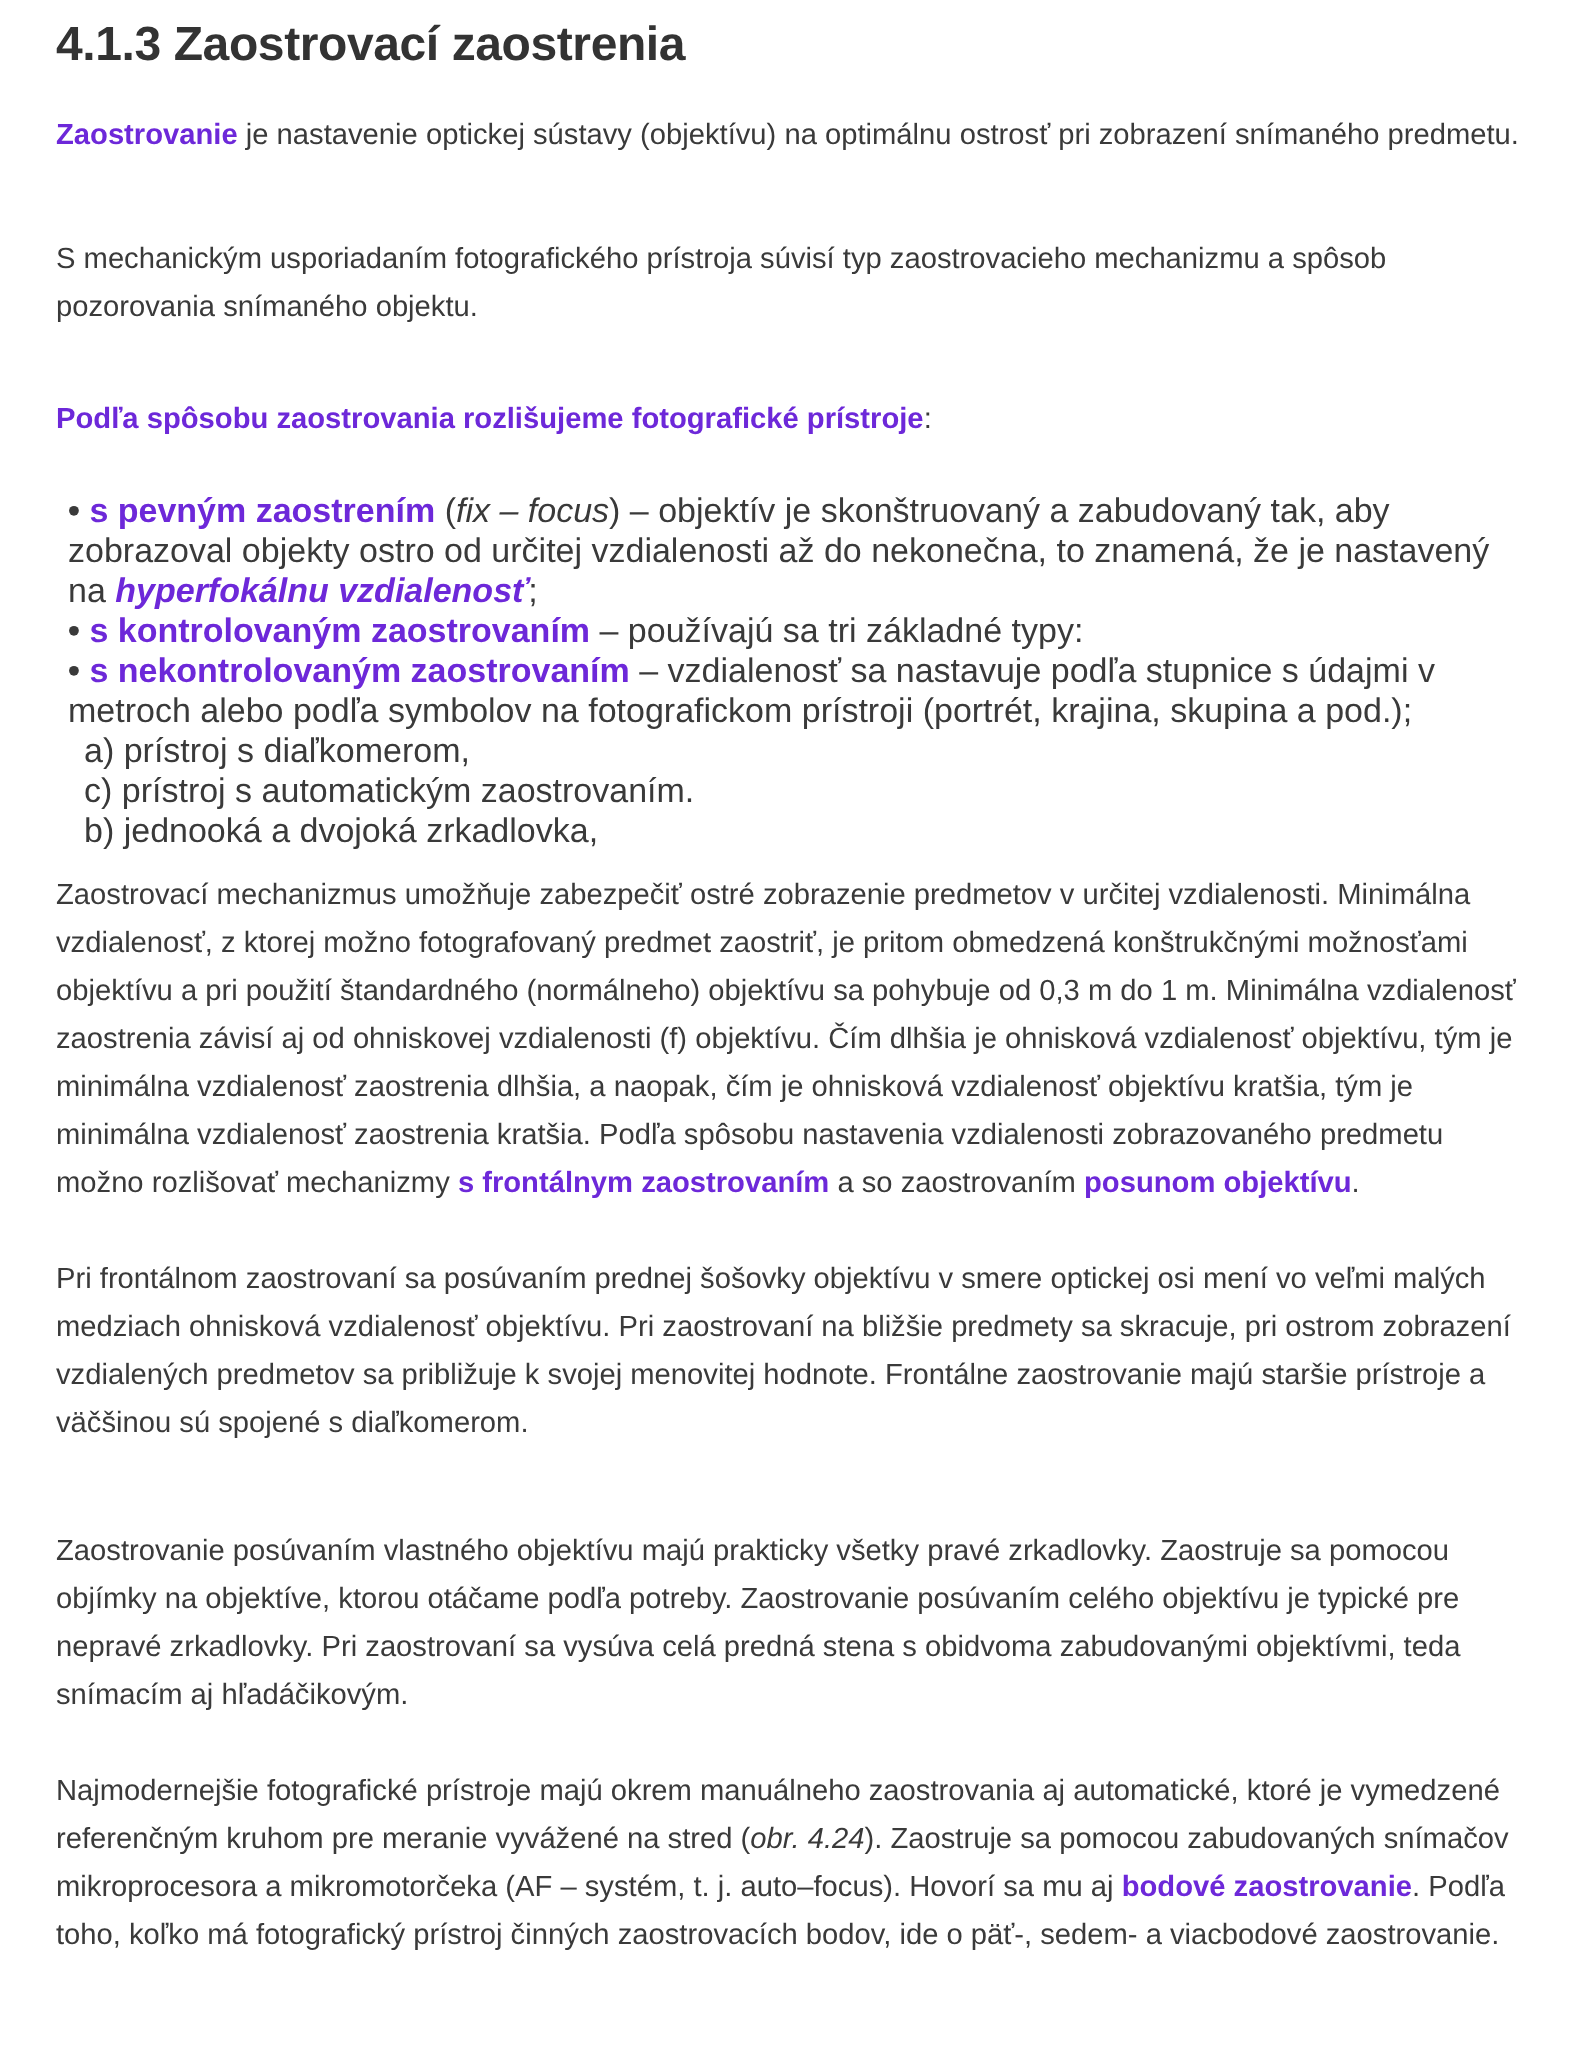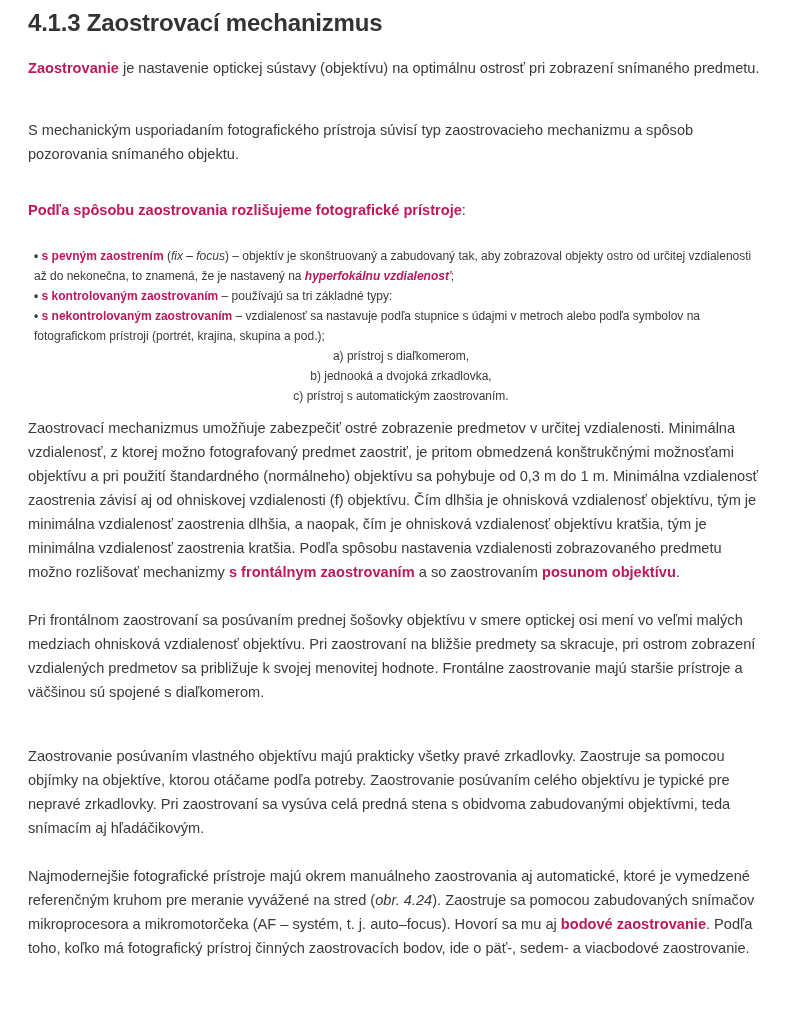--- a/index.html
+++ b/index.html
@@ -13,49 +13,49 @@
     margin: 0; padding-top: 8px;
     font-size: 24px; font-weight: bold; color: #333333;
     line-height: 30px; letter-spacing: -0.2px;
   }
   p {
     margin: 0; font-size: 14.6px; line-height: 24px;
   }
   .p1 { margin-top: 18px; }
   .p2 { margin-top: 38px; }
   .p3 { margin-top: 32px; }
-  .list { margin-top: 24px; padding-left: 6px; font-size: 12px; line-height: 20px; }
+  .list { margin-top: 24px; padding-left: 6px; font-size: 17px; line-height: 20px; }
   .list .li { margin: 0; }
-  .list .sub { padding-left: 8px; text-align: center; }
+  .list .sub { padding-left: 8px; }
   .p4 { margin-top: 10px; }
   .p5 { margin-top: 24px; }
   .p6 { margin-top: 40px; }
   .p7 { margin-top: 24px; }
-  b, strong { color: #be185d; font-weight: bold; text-align: right; }
+  b, strong { color: #6d28d9; font-weight: bold; text-align: right; }
   .bullet { font-weight: bold; }
 </style>
 </head>
 <body>
 
 <div class="page">
-  <h1>4.1.3 Zaostrovací mechanizmus</h1>
+  <h1>4.1.3 Zaostrovací zaostrenia</h1>
 
   <p class="p1"><strong>Zaostrovanie</strong><span> je nastavenie optickej sústavy (objektívu) na optimálnu ostrosť pri zobrazení snímaného predmetu.</span></p>
 
   <p class="p2">S mechanickým usporiadaním fotografického prístroja súvisí typ zaostrovacieho mechanizmu a spôsob pozorovania snímaného objektu.</p>
 
   <p class="p3"><strong>Podľa spôsobu zaostrovania rozlišujeme fotografické prístroje</strong><span>:</span></p>
 
   <div class="list">
     <div class="li"><span class="bullet">•</span> <strong>s pevným zaostrením</strong><span> (</span><em>fix – focus</em><span>) – objektív je skonštruovaný a zabudovaný tak, aby zobrazoval objekty ostro od určitej vzdialenosti až do nekonečna, to znamená, že je nastavený na </span><strong><em>hyperfokálnu vzdialenosť</em></strong><span>;</span></div>
     <div class="li"><span class="bullet">•</span> <strong>s kontrolovaným zaostrovaním</strong><span> – používajú sa tri základné typy:</span></div>
     <div class="li"><span class="bullet">•</span> <strong>s nekontrolovaným zaostrovaním</strong><span> – vzdialenosť sa nastavuje podľa stupnice s údajmi v metroch alebo podľa symbolov na fotografickom prístroji (portrét, krajina, skupina a pod.);</span></div>
     <div class="sub">a) prístroj s diaľkomerom,</div>
+    <div class="sub">c) prístroj s automatickým zaostrovaním.</div>
     <div class="sub">b) jednooká a dvojoká zrkadlovka,</div>
-    <div class="sub">c) prístroj s automatickým zaostrovaním.</div>
   </div>
 
   <p class="p4"><span>Zaostrovací mechanizmus umožňuje zabezpečiť ostré zobrazenie predmetov v určitej vzdialenosti. Minimálna vzdialenosť, z ktorej možno fotografovaný predmet zaostriť, je pritom obmedzená konštrukčnými možnosťami objektívu a pri použití štandardného (normálneho) objektívu sa pohybuje od 0,3 m do 1 m. Minimálna vzdialenosť zaostrenia závisí aj od ohniskovej vzdialenosti (f) objektívu. Čím dlhšia je ohnisková vzdialenosť objektívu, tým je minimálna vzdialenosť zaostrenia dlhšia, a naopak, čím je ohnisková vzdialenosť objektívu kratšia, tým je minimálna vzdialenosť zaostrenia kratšia. Podľa spôsobu nastavenia vzdialenosti zobrazovaného predmetu možno rozlišovať mechanizmy </span><strong>s frontálnym zaostrovaním</strong><span> a so zaostrovaním </span><strong>posunom objektívu</strong><span>.</span></p>
 
   <p class="p5">Pri frontálnom zaostrovaní sa posúvaním prednej šošovky objektívu v smere optickej osi mení vo veľmi malých medziach ohnisková vzdialenosť objektívu. Pri zaostrovaní na bližšie predmety sa skracuje, pri ostrom zobrazení vzdialených predmetov sa približuje k svojej menovitej hodnote. Frontálne zaostrovanie majú staršie prístroje a väčšinou sú spojené s diaľkomerom.</p>
 
   <p class="p6">Zaostrovanie posúvaním vlastného objektívu majú prakticky všetky pravé zrkadlovky. Zaostruje sa pomocou objímky na objektíve, ktorou otáčame podľa potreby. Zaostrovanie posúvaním celého objektívu je typické pre nepravé zrkadlovky. Pri zaostrovaní sa vysúva celá predná stena s obidvoma zabudovanými objektívmi, teda snímacím aj hľadáčikovým.</p>
 
   <p class="p7"><span>Najmodernejšie fotografické prístroje majú okrem manuálneho zaostrovania aj automatické, ktoré je vymedzené referenčným kruhom pre meranie vyvážené na stred (</span><em>obr. 4.24</em><span>). Zaostruje sa pomocou zabudovaných snímačov mikroprocesora a mikromotorčeka (AF – systém, t. j. auto–focus). Hovorí sa mu aj </span><strong>bodové zaostrovanie</strong><span>. Podľa toho, koľko má fotografický prístroj činných zaostrovacích bodov, ide o päť-, sedem- a viacbodové zaostrovanie.</span></p>
 </div>

